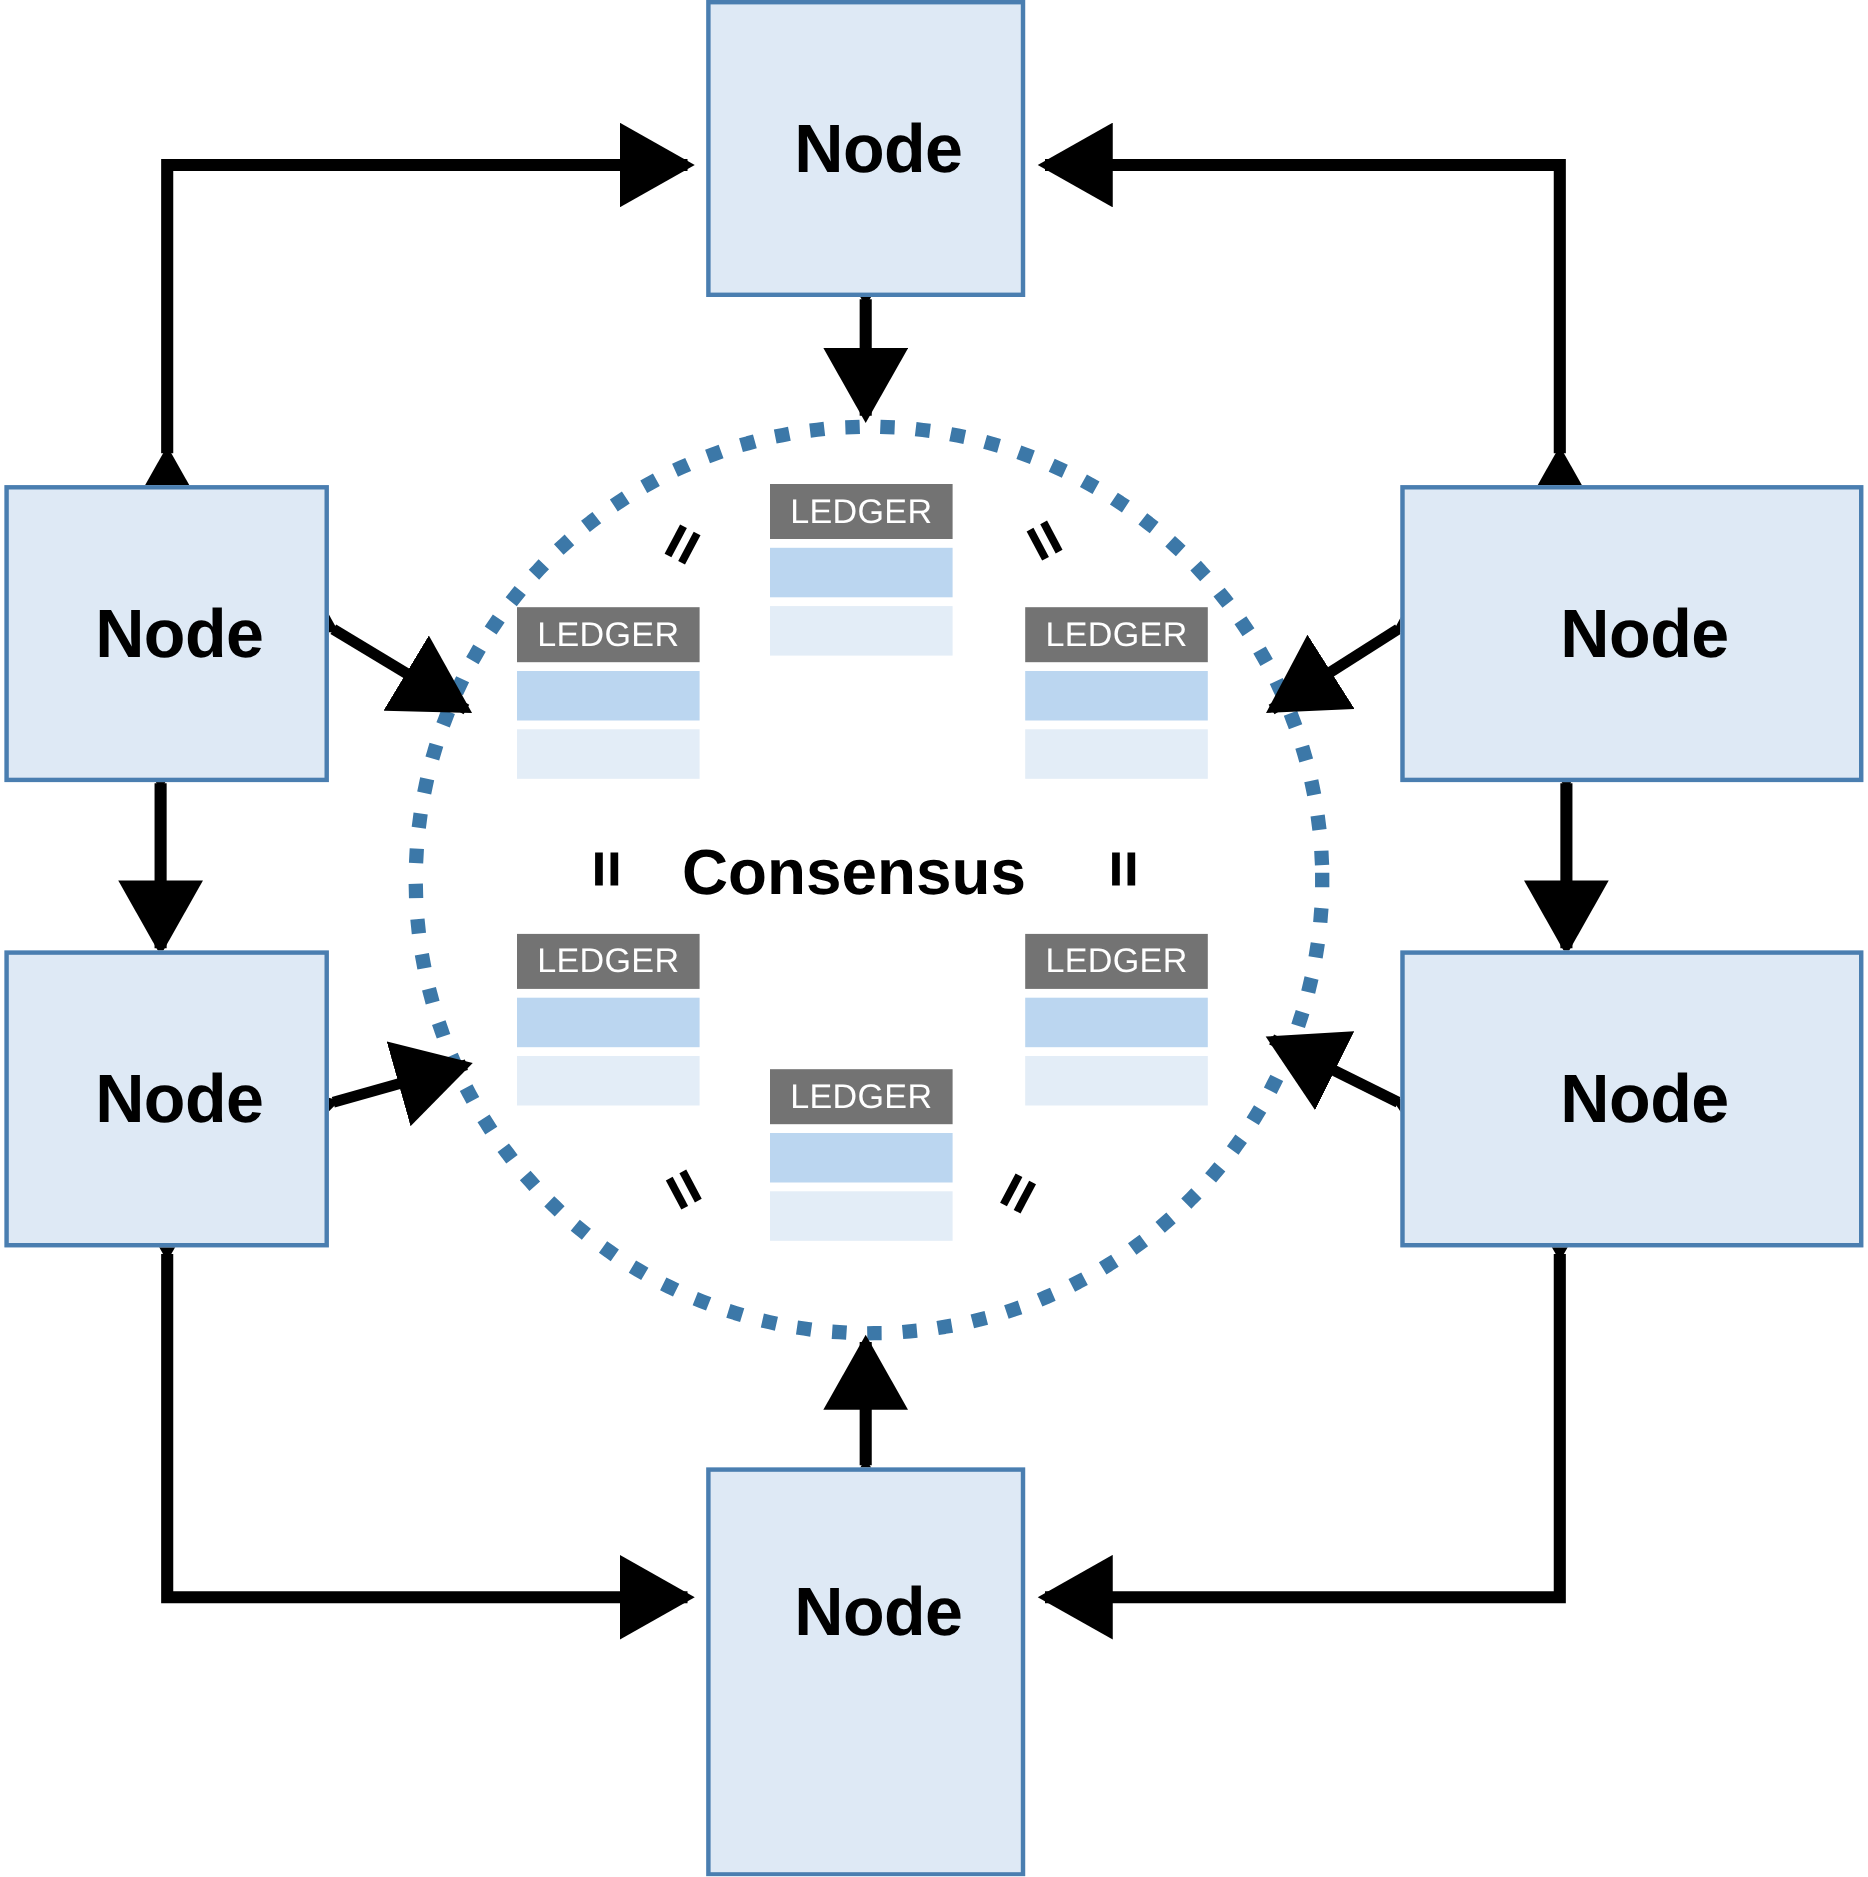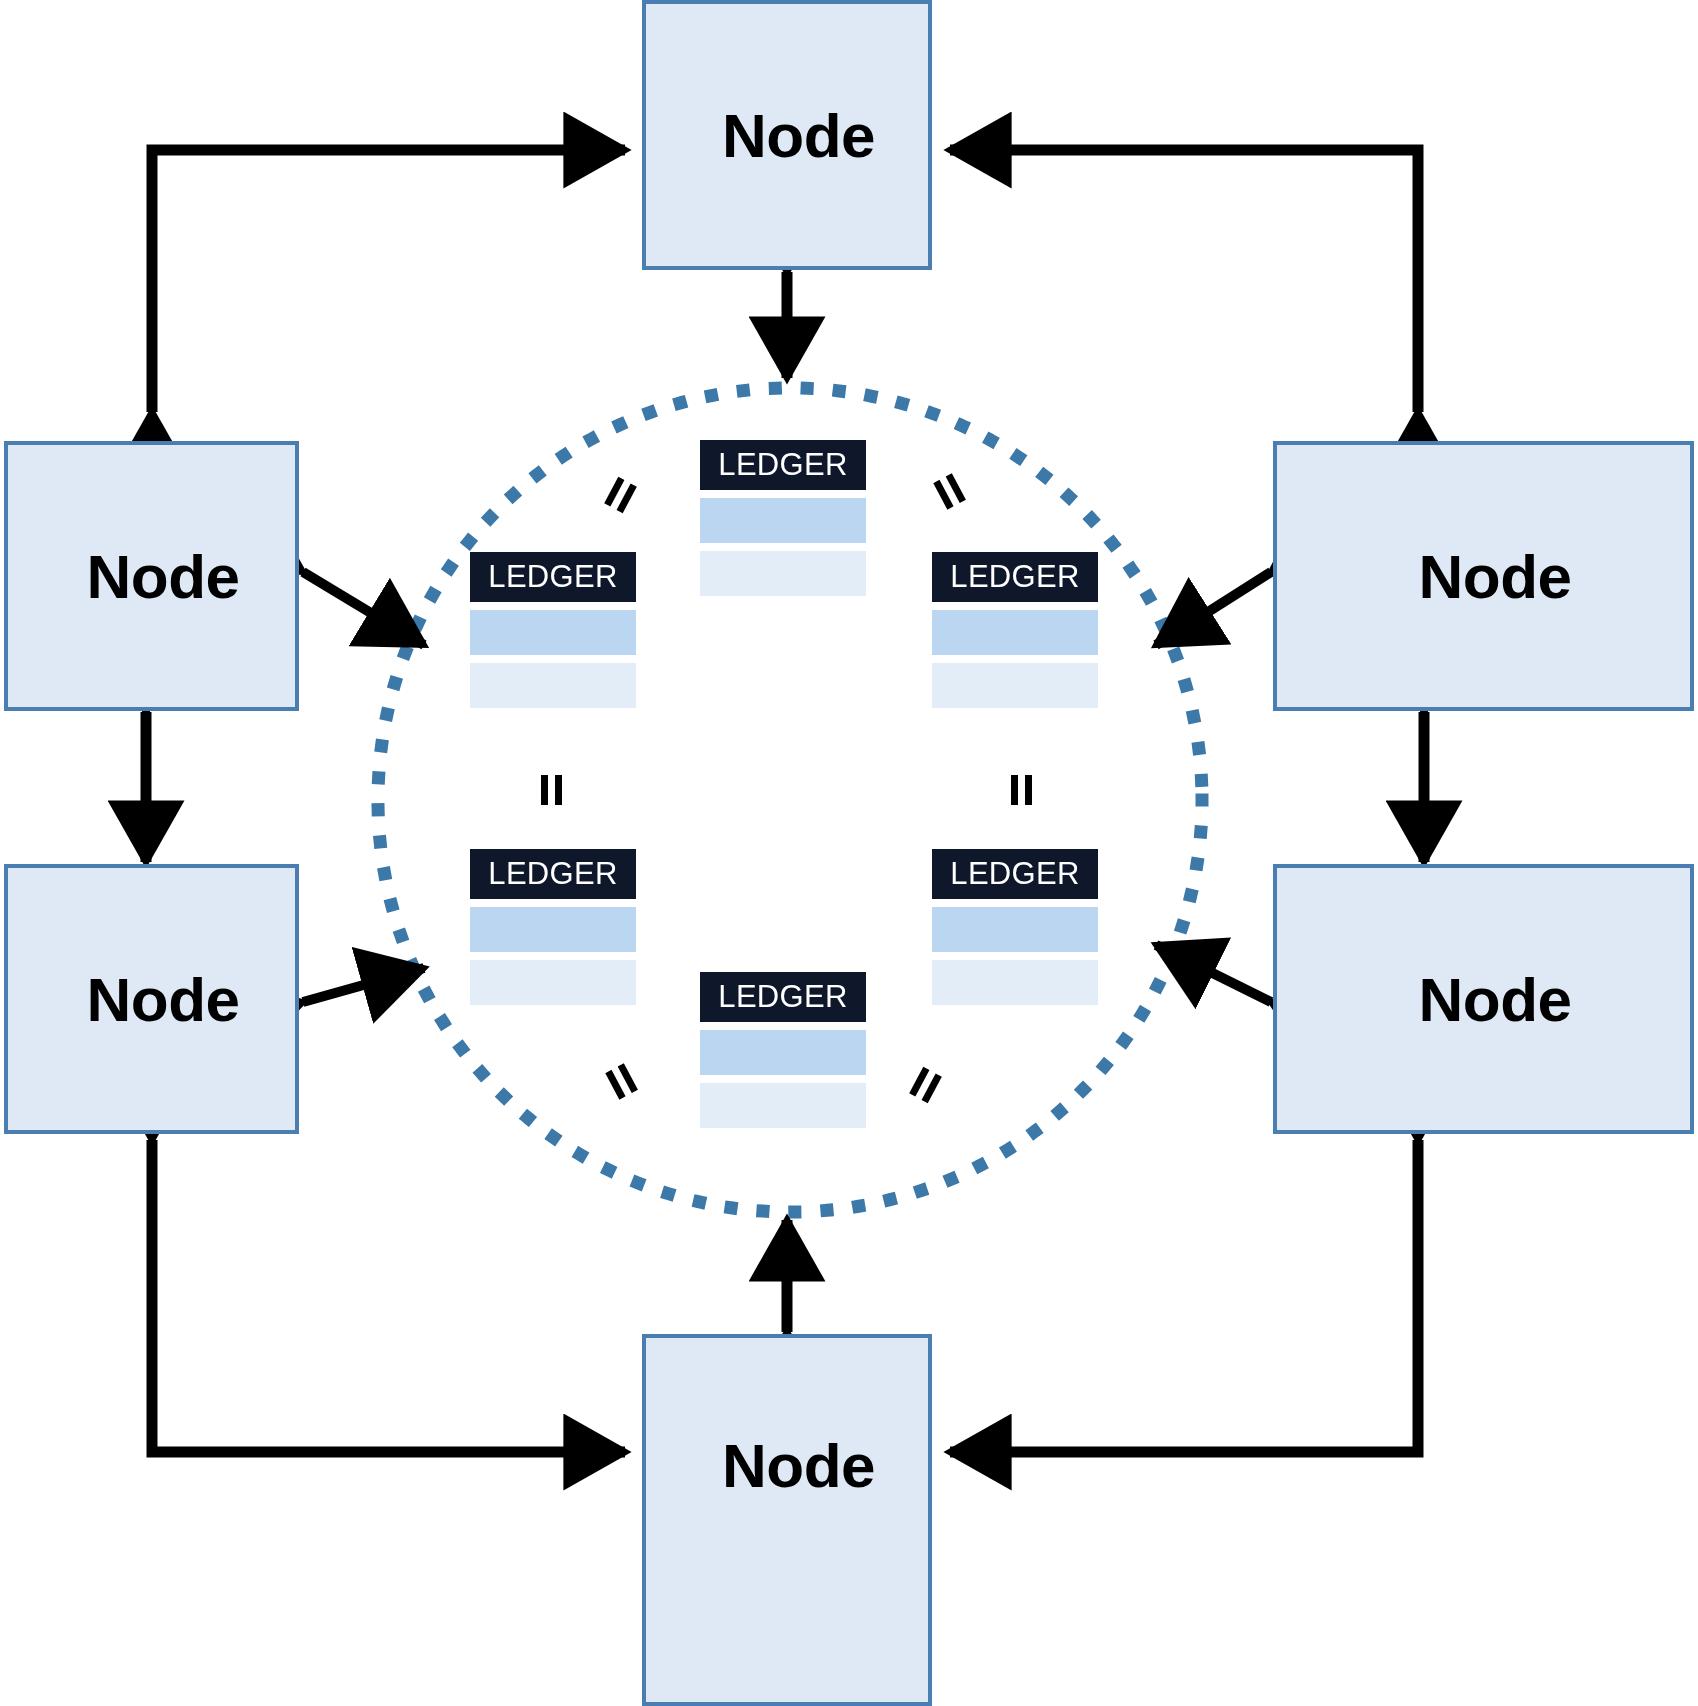--- a/index.html
+++ b/index.html
@@ -41,21 +41,21 @@
     color: #000000;
     letter-spacing: -0.5px;
     font-family: "Liberation Sans", sans-serif;
   }
   .ledger {
     position: absolute;
     width: 166px;
   }
   .ledger-head {
     height: 50px;
-    background: #0f172a;
+    background: #737373;
     color: #ffffff;
     font-size: 31px;
     font-family: "Liberation Sans", sans-serif;
     display: flex;
     align-items: center;
     justify-content: center;
     letter-spacing: 0.3px;
   }
   .ledger-row {
     height: 45px;
@@ -232,14 +232,15 @@
   </div>
   <div class="eqmark" style="left:602px; top:1063px; transform:rotate(62deg);">
     <span class="eq-a"></span>
       <span class="eq-b"></span>
   </div>
   <div class="eqmark" style="left:905px; top:1063px; transform:rotate(-62deg);">
     <span class="eq-a"></span>
       <span class="eq-b"></span>
   </div>
 
+  <div class="consensus-label" style="left:620px; top:760px;">Consensus</div>
 
 </div>
 
 </body></html>

